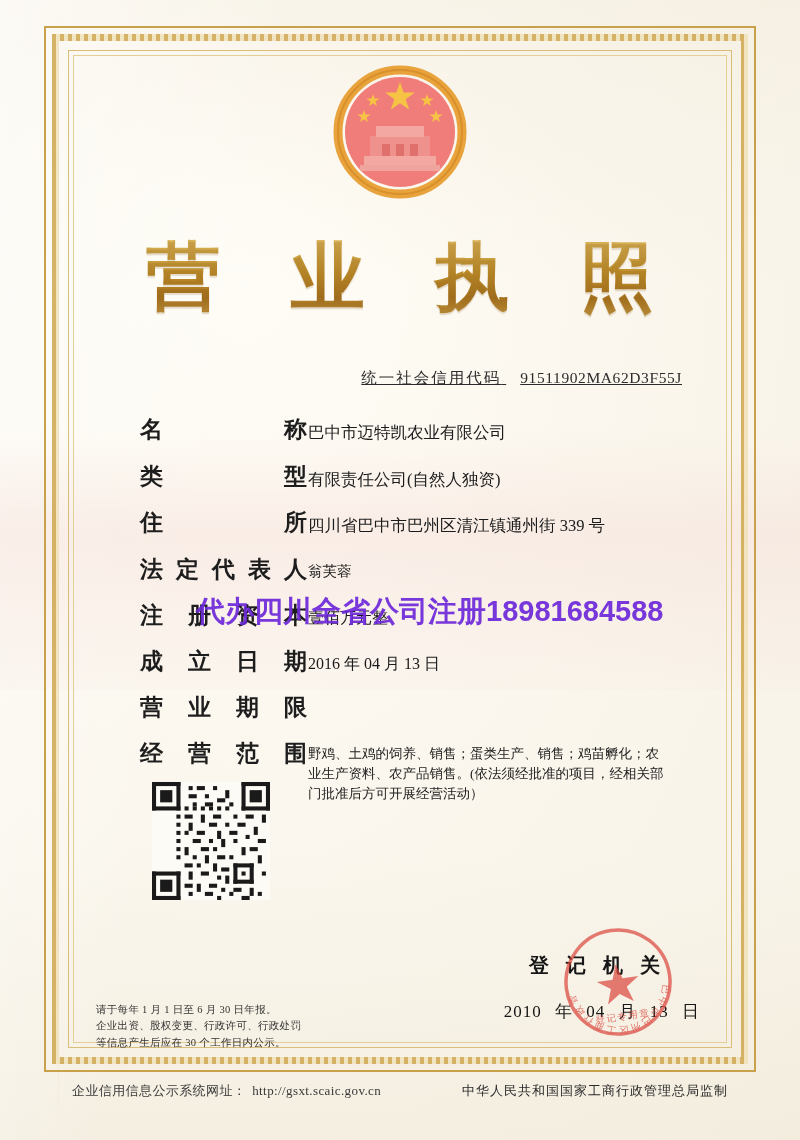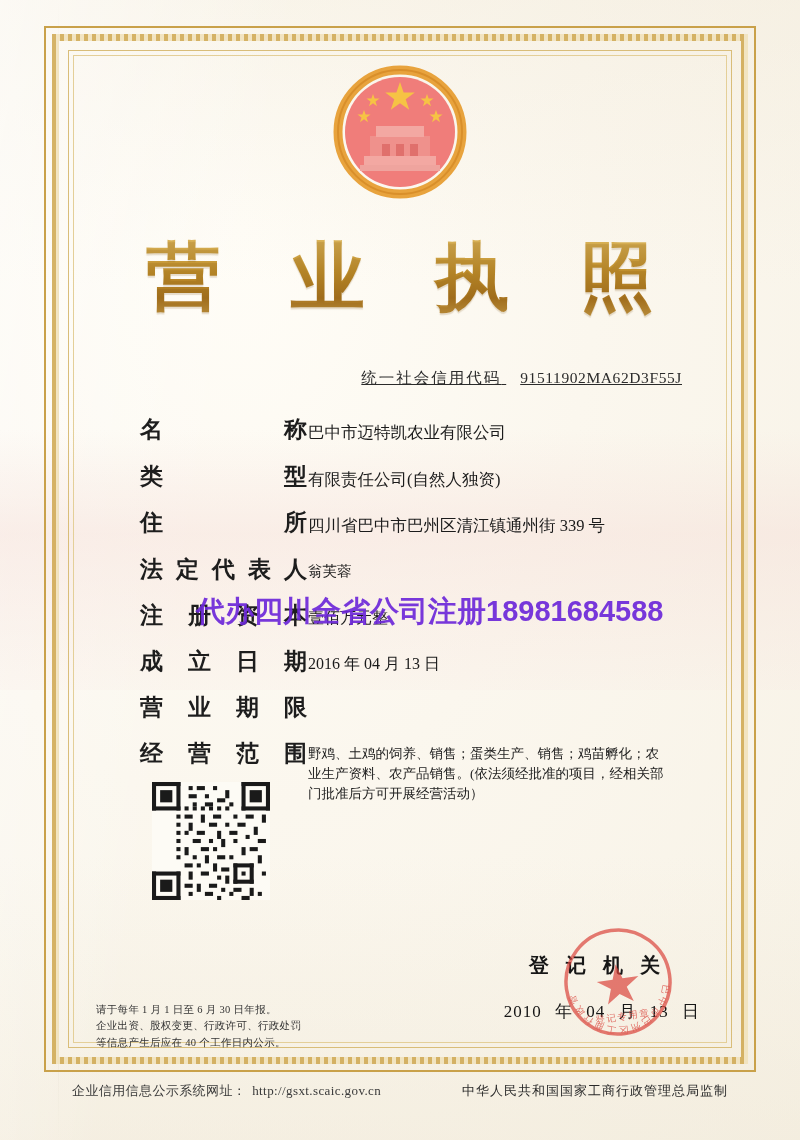--- a/index.html
+++ b/index.html
@@ -408,20 +408,20 @@
   <polygon points="62,44 67,59 83,59 70,68 75,83 62,74 49,83 54,68 41,59 57,59" fill="#d9433b" opacity=".85"></polygon>
   <text font-size="9.5" fill="#d9433b" opacity=".9" font-family="'Liberation Sans',sans-serif" letter-spacing="2.2">
     <textPath href="#sealArc" startOffset="6%">巴中市巴州区工商行政管理局</textPath>
   </text>
   <text x="62" y="100" text-anchor="middle" font-size="9.5" fill="#d9433b" opacity=".9" font-family="'Liberation Sans',sans-serif" letter-spacing="1.5">登记专用章</text>
 </svg>
 
 <div class="notes">
   <div>请于每年 1 月 1 日至 6 月 30 日年报。</div>
   <div>企业出资、股权变更、行政许可、行政处罚</div>
-  <div>等信息产生后应在 40 个工作日内公示。</div>
+  <div>等信息产生后应在 30 个工作日内公示。</div>
 </div>
 
 <div class="footer-left">
   <span>企业信用信息公示系统网址：</span><span class="url">http://gsxt.scaic.gov.cn</span>
 </div>
 
 <div class="footer-right">中华人民共和国国家工商行政管理总局监制</div>
 
 </body></html>

